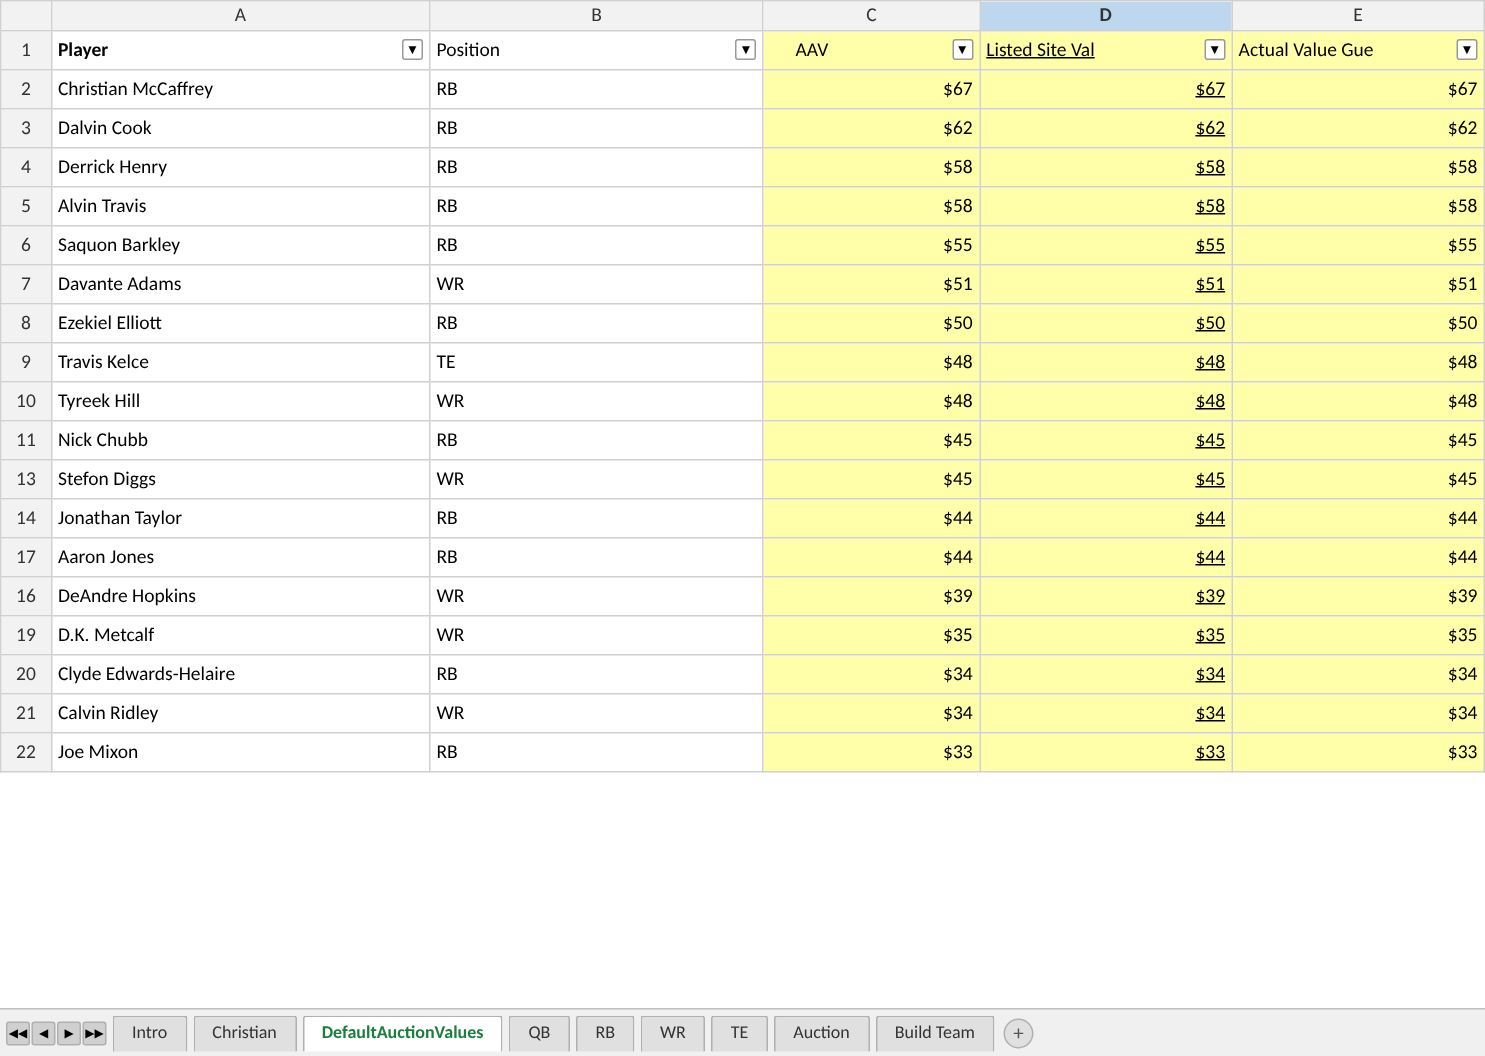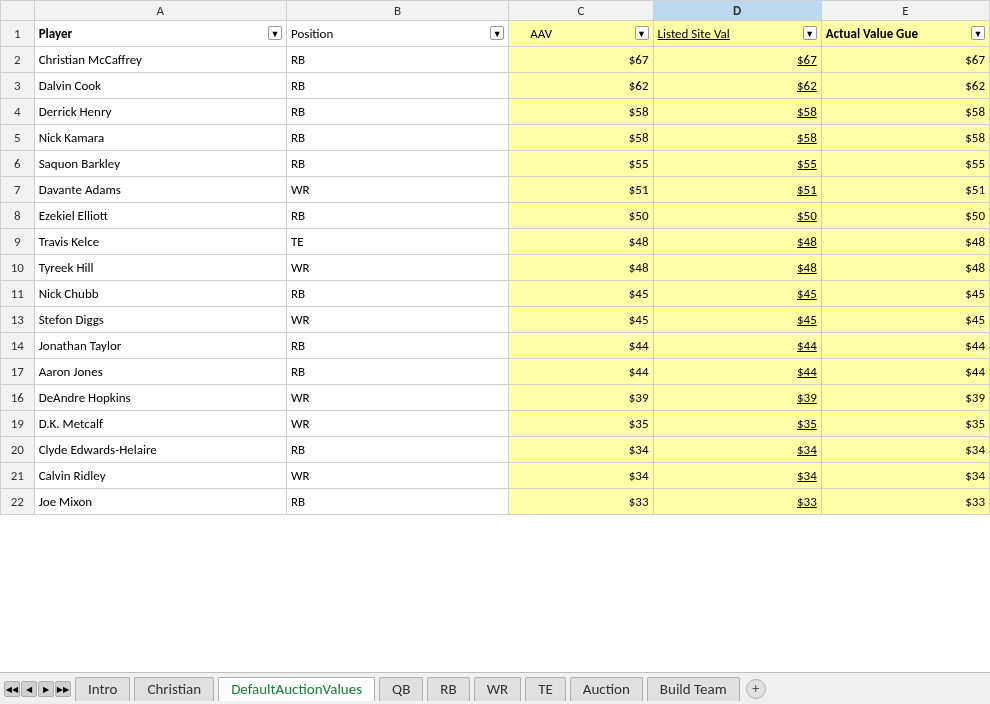--- a/index.html
+++ b/index.html
@@ -124,30 +124,30 @@
 
     .sheet-tab {
       height: 24px;
       padding: 0 12px;
       background: #e0e0e0;
       border: 1px solid #b0b0b0;
       border-bottom: none;
       display: flex;
       align-items: center;
       cursor: pointer;
-      font-size: 15px;
+      font-size: 12px;
       color: #333;
       white-space: nowrap;
       border-radius: 2px 2px 0 0;
       margin-right: 2px;
     }
 
     .sheet-tab.active {
       background: #fff;
-      font-weight: normal;
+      font-weight: bold;
       color: #1a7e3c;
       border-color: #b0b0b0;
       z-index: 2;
     }
 
     .tab-add-btn {
       width: 20px;
       height: 20px;
       background: #e0e0e0;
       border: 1px solid #b0b0b0;
@@ -217,21 +217,21 @@
           <span class="filter-btn">▼</span>
         </td>
         <td class="col-c" style="text-align:left; background:#ffffaa;padding-left:21px;">
           AAV
           <span class="filter-btn">▼</span>
         </td>
         <td class="col-d" style="text-align:left;">
           Listed Site Val
           <span class="filter-btn">▼</span>
         </td>
-        <td class="col-e" style="text-align:left;font-weight:bold;">
+        <td class="col-e" style="text-align:left;">
           Actual Value Gue
           <span class="filter-btn">▼</span>
         </td>
       </tr>
     </thead>
     <tbody id="table-body">
     <tr class="data-row">
     <td class="col-rownum">2</td>
     <td class="col-a">Christian McCaffrey</td>
     <td class="col-b">RB</td>
@@ -250,21 +250,21 @@
         <tr class="data-row">
     <td class="col-rownum">4</td>
     <td class="col-a">Derrick Henry</td>
     <td class="col-b">RB</td>
     <td class="col-c">$58</td>
     <td class="col-d">$58</td>
     <td class="col-e">$58</td>
   </tr>
         <tr class="data-row">
     <td class="col-rownum">5</td>
-    <td class="col-a">Nick Kamara</td>
+    <td class="col-a">Alvin Travis</td>
     <td class="col-b">RB</td>
     <td class="col-c">$58</td>
     <td class="col-d">$58</td>
     <td class="col-e">$58</td>
   </tr>
         <tr class="data-row">
     <td class="col-rownum">6</td>
     <td class="col-a">Saquon Barkley</td>
     <td class="col-b">RB</td>
     <td class="col-c">$55</td>

